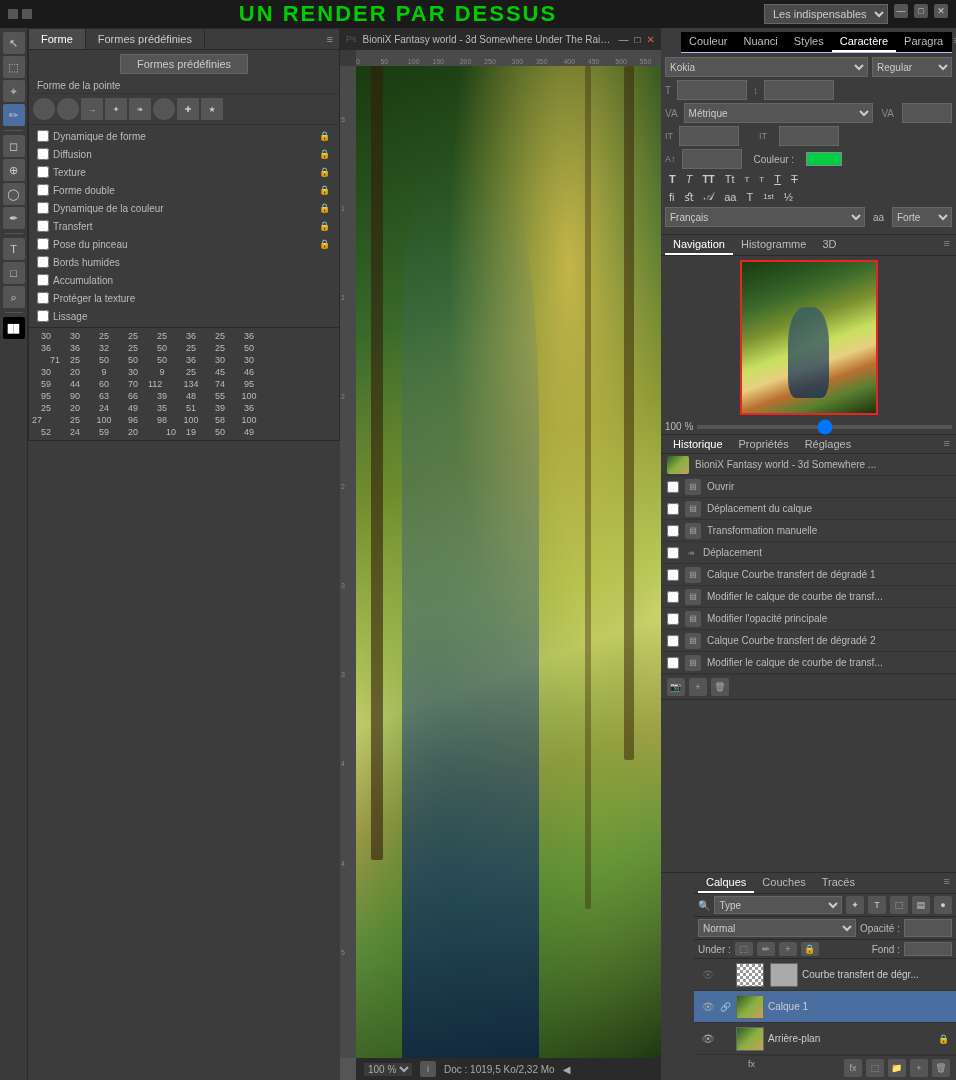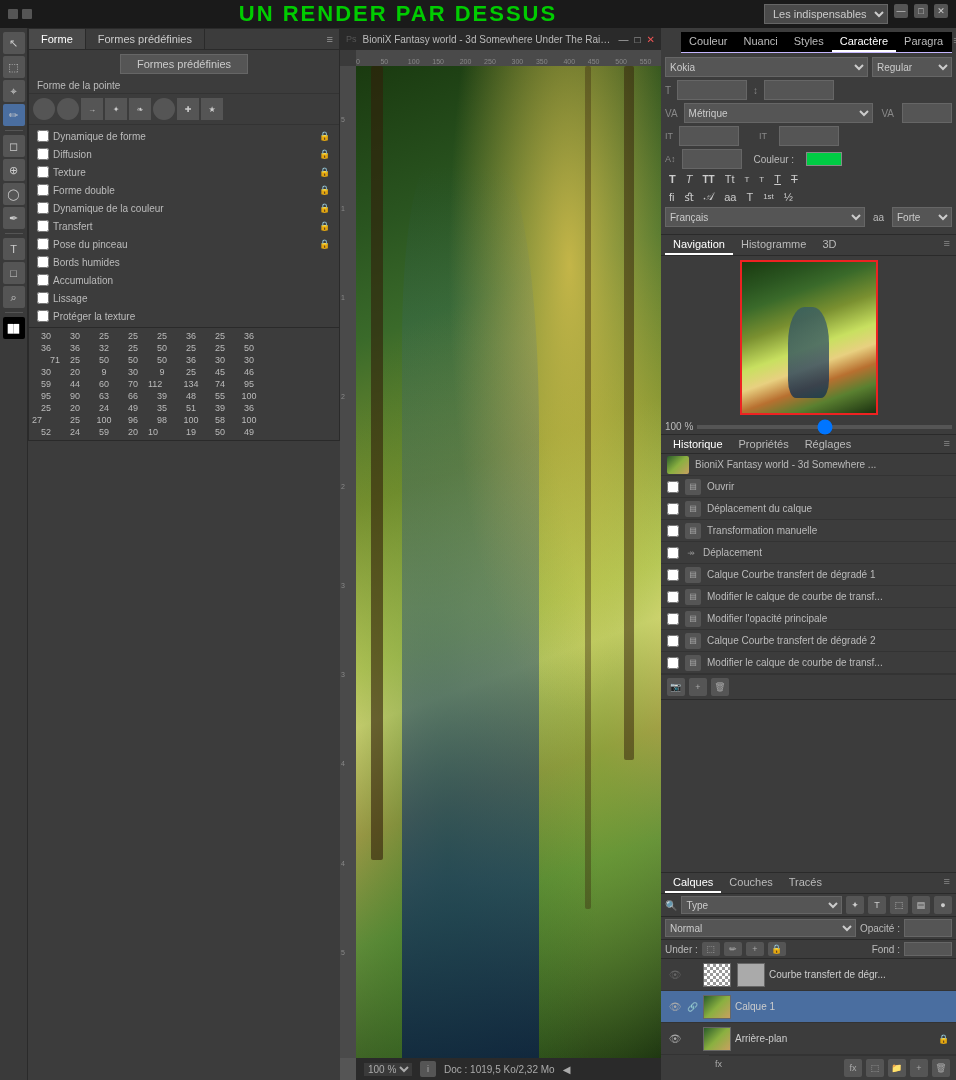--- a/index.html
+++ b/index.html
@@ -476,25 +476,25 @@
     <div class="brush-option-row">
       <input type="checkbox" style="">
       <span class="brush-option-label">Bords humides</span>
     </div>
     <div class="brush-option-row">
       <input type="checkbox" style="">
       <span class="brush-option-label">Accumulation</span>
     </div>
     <div class="brush-option-row">
       <input type="checkbox" style="">
+      <span class="brush-option-label">Protéger la texture</span>
+    </div>
+    <div class="brush-option-row">
+      <input type="checkbox" style="">
       <span class="brush-option-label">Lissage</span>
-    </div>
-    <div class="brush-option-row">
-      <input type="checkbox" style="">
-      <span class="brush-option-label">Protéger la texture</span>
     </div>
   </div>
 
   <div style="padding: 2px; border-top: 1px solid #2a2a2a;">
     <div style="display:flex;gap:1px;font-size:9px;color:#bbb;padding:1px;">
       <span style="width:28px;text-align:center">30</span>
       <span style="width:28px;text-align:center">30</span>
       <span style="width:28px;text-align:center">25</span>
       <span style="width:28px;text-align:center">25</span>
       <span style="width:28px;text-align:center">25</span>
@@ -570,21 +570,21 @@
       <span style="width:28px;text-align:center">98</span>
       <span style="width:28px;text-align:center">100</span>
       <span style="width:28px;text-align:center">58</span>
       <span style="width:28px;text-align:center">100</span>
     </div>
     <div style="display:flex;gap:1px;font-size:9px;color:#bbb;padding:1px;">
       <span style="width:28px;text-align:center">52</span>
       <span style="width:28px;text-align:center">24</span>
       <span style="width:28px;text-align:center">59</span>
       <span style="width:28px;text-align:center">20</span>
-      <span style="width:28px;text-align:left">10</span>
+      <span style="width:28px;text-align:right">10</span>
       <span style="width:28px;text-align:center">19</span>
       <span style="width:28px;text-align:center">50</span>
       <span style="width:28px;text-align:center">49</span>
     </div>
   </div>
 </div>
 
 <div class="right-panel" style="top: 28px; right: 0px; width: 295px; max-height: calc(100% - 228px); overflow-y: auto;">
 
   <div class="char-panel">
@@ -816,21 +816,21 @@
   <div style="position:absolute;bottom:0;left:16px;right:0;height:22px;background:#2a2a2a;display:flex;align-items:center;padding:0 8px;gap:8px;font-size:10px;color:#aaa;">
     <select style="background:#3a3a3a;border:none;color:#aaa;font-size:10px;width:48px;">
       <option>100 %</option>
     </select>
     <div style="width:16px;height:16px;background:#555;border-radius:2px;display:flex;align-items:center;justify-content:center;font-size:9px;">i</div>
     <span>Doc : 1019,5 Ko/2,32 Mo</span>
     <span style="cursor:pointer;color:#aaa;">◀</span>
   </div>
 </div>
 
-<div style="position:absolute;bottom:0;right:0;width:295px;background:#3c3c3c;border-top:1px solid #2a2a2a;">
+<div style="position:absolute;bottom:0;right:0;width:295px;background:#3c3c3c;border-top:1px solid #2a2a2a;padding-left:33px;">
 
   <div class="layers-tabs">
     <div class="layers-tab active">Calques</div>
     <div class="layers-tab">Couches</div>
     <div class="layers-tab">Tracés</div>
     <div style="margin-left:auto;padding:2px;color:#888;cursor:pointer;">≡</div>
   </div>
 
   <div class="layers-toolbar">
     <span style="font-size:10px;color:#bbb;">🔍</span>

